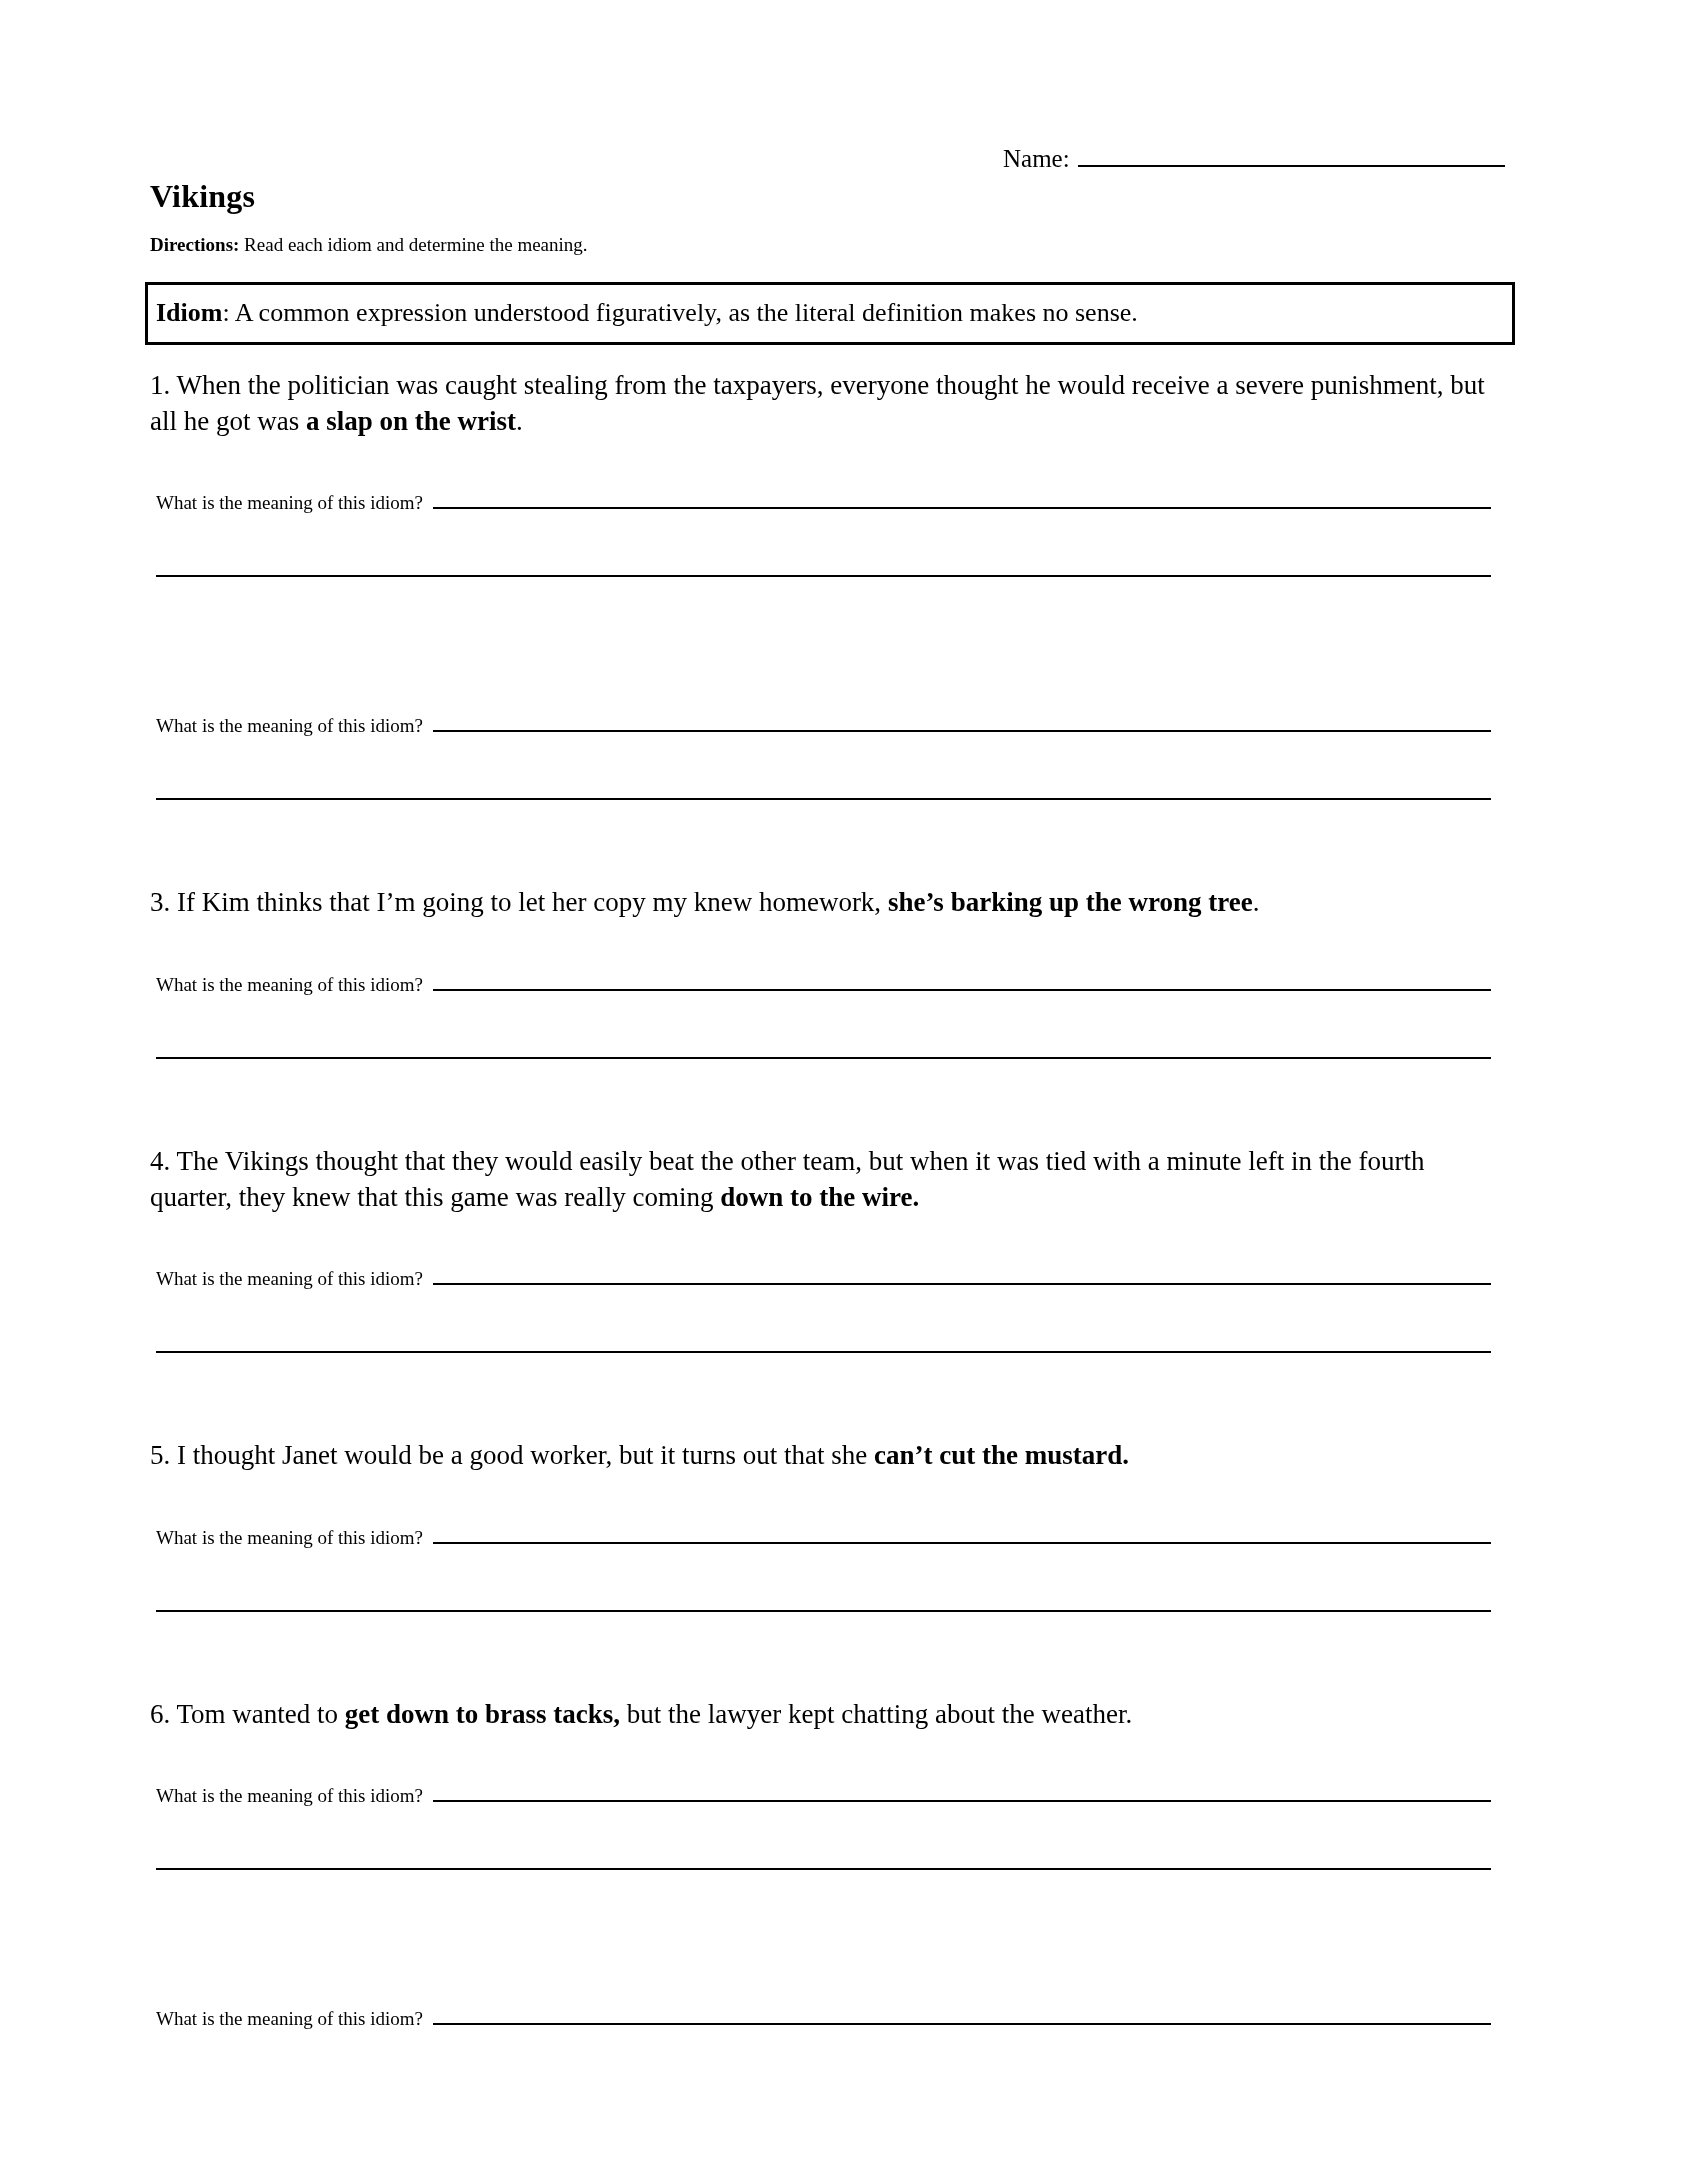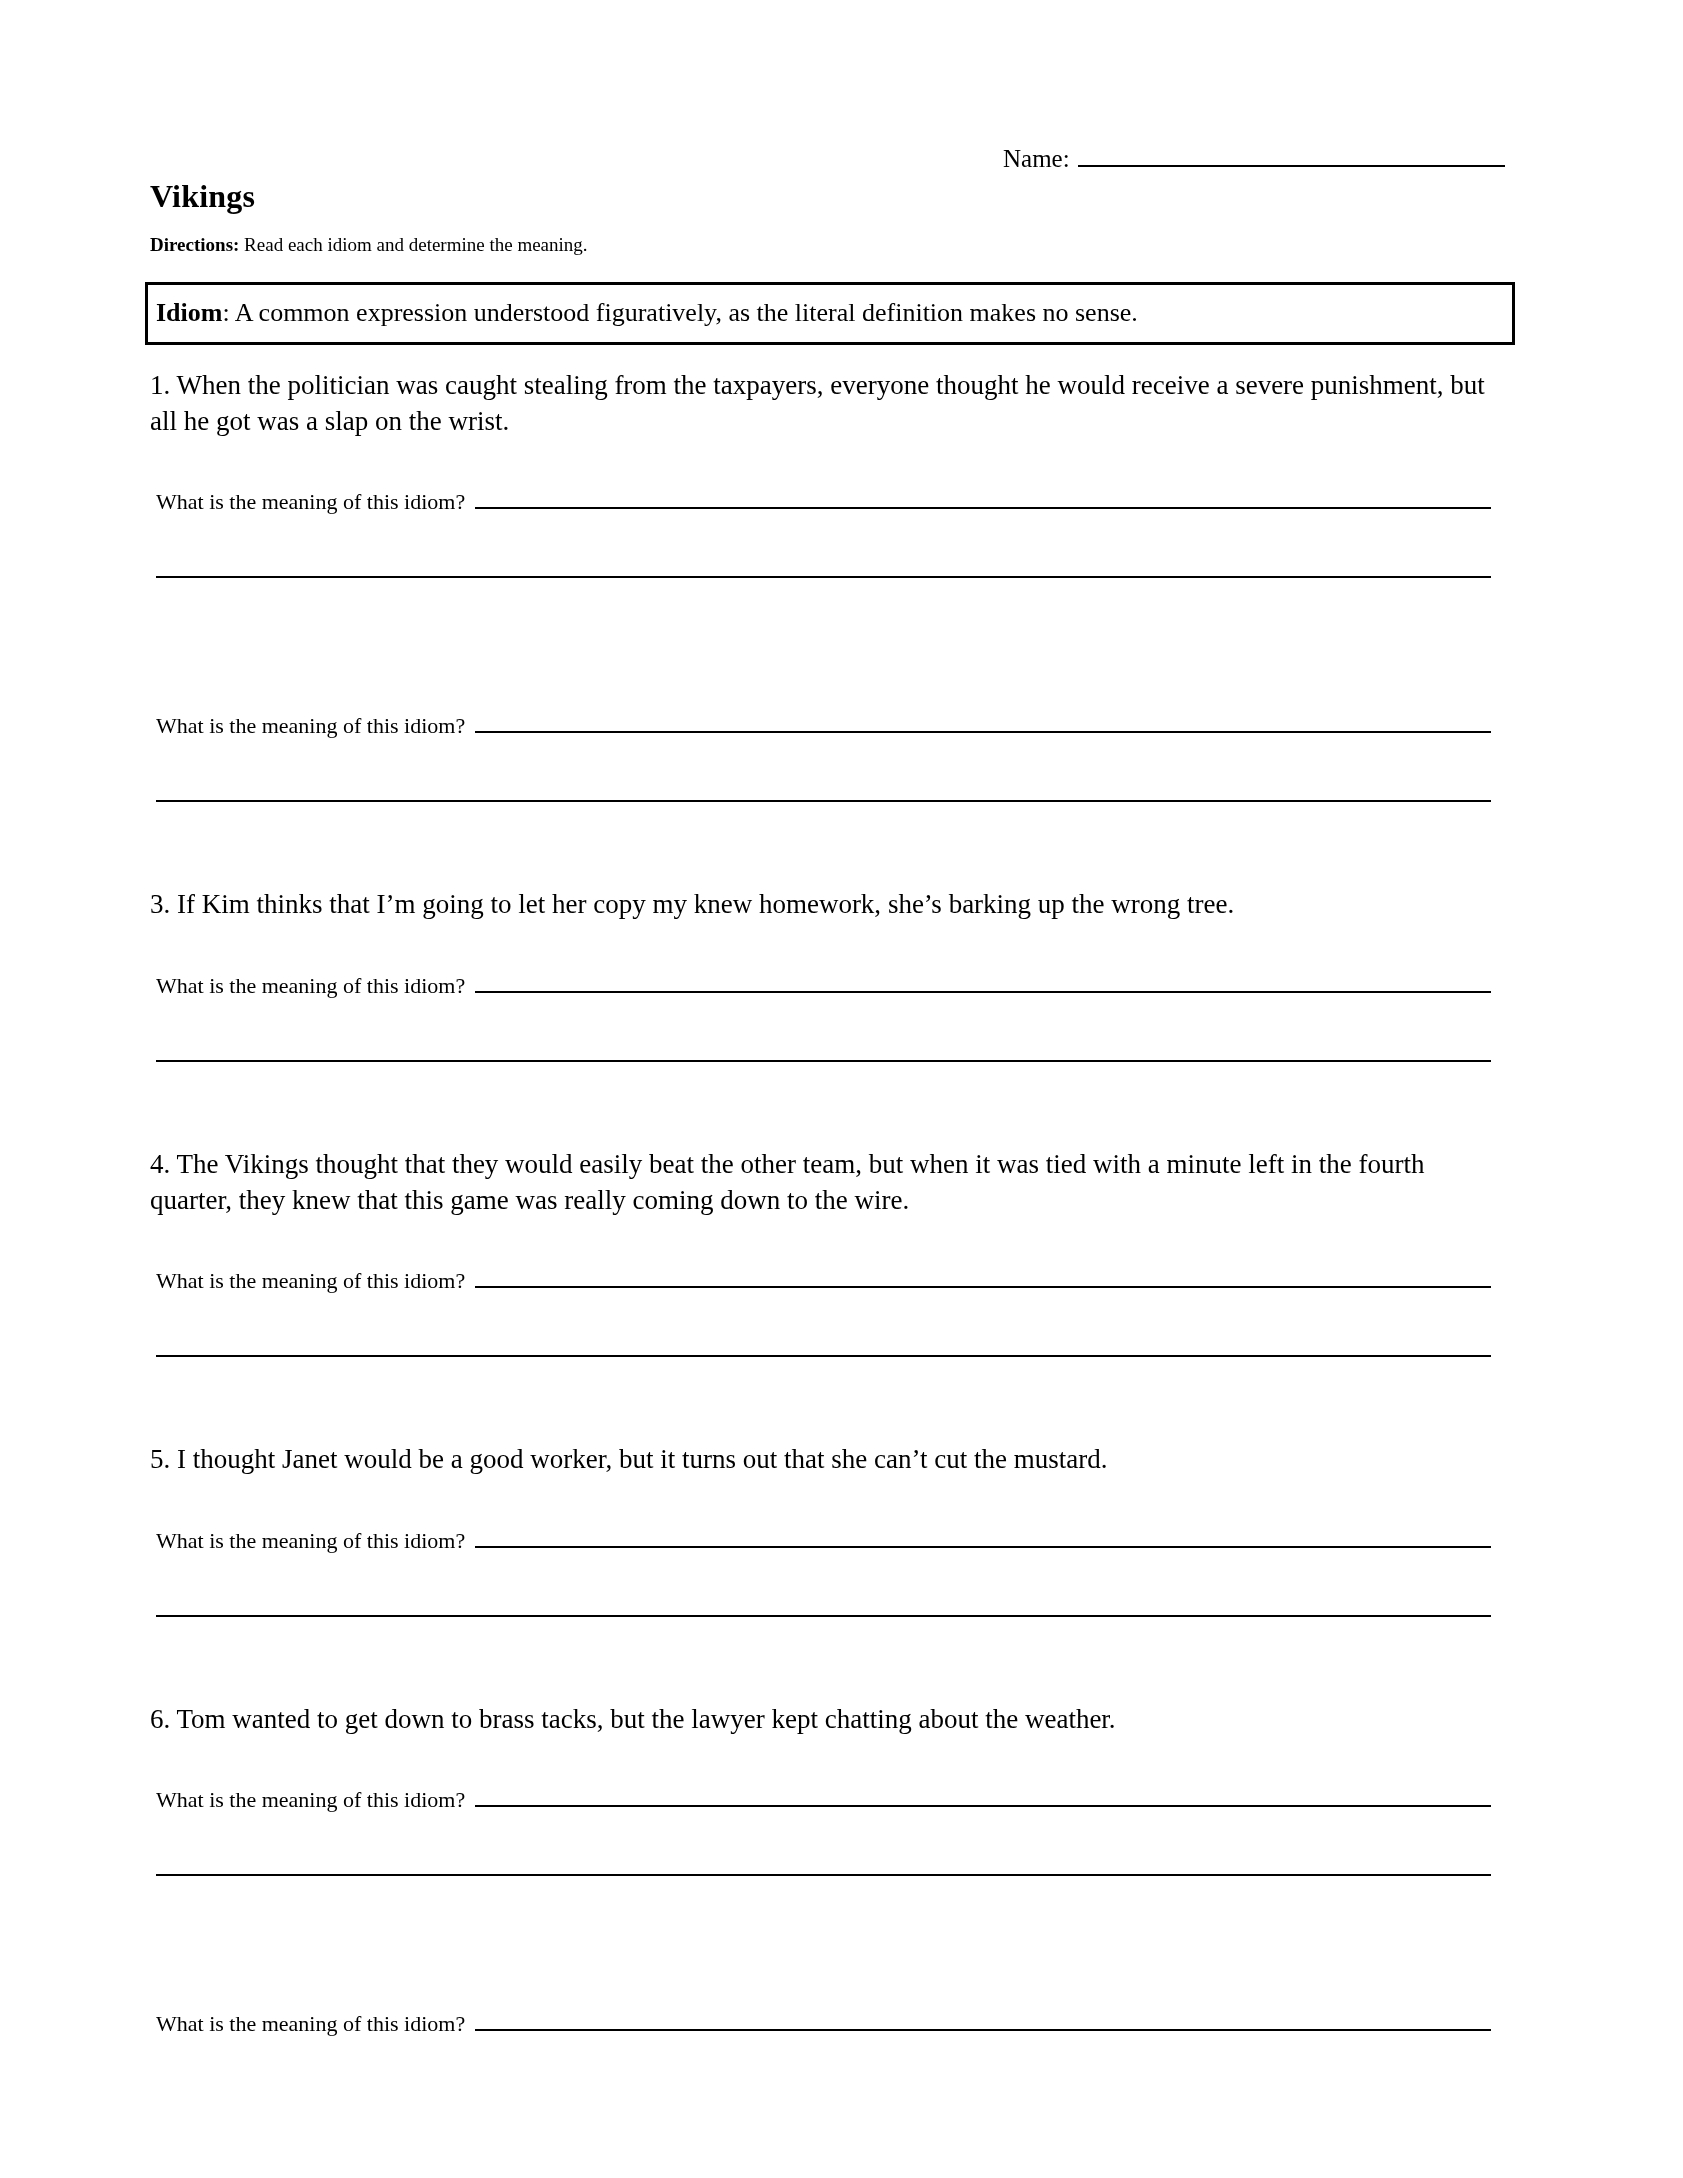--- a/index.html
+++ b/index.html
@@ -96,28 +96,28 @@
     padding: 0 0 0 0;
     width: 1348px;
     margin-left: 150px;
     font-size: 27px;
     line-height: 1.32;
     text-indent: 0;
   }
   .qtext .qnum {
     
   }
-  .qtext b { font-weight: normal; }
+  .qtext b { font-weight: bold; }
 
   .answer-row {
     margin-left: 156px;
     width: 1335px;
     display: flex;
     align-items: baseline;
-    font-size: 22px;
+    font-size: 19px;
   }
   .answer-label {
     white-space: nowrap;
     margin-right: 10px;
   }
   .answer-blank {
     flex: 1 1 auto;
     border-bottom: 2px solid #000;
     height: 24px;
   }

